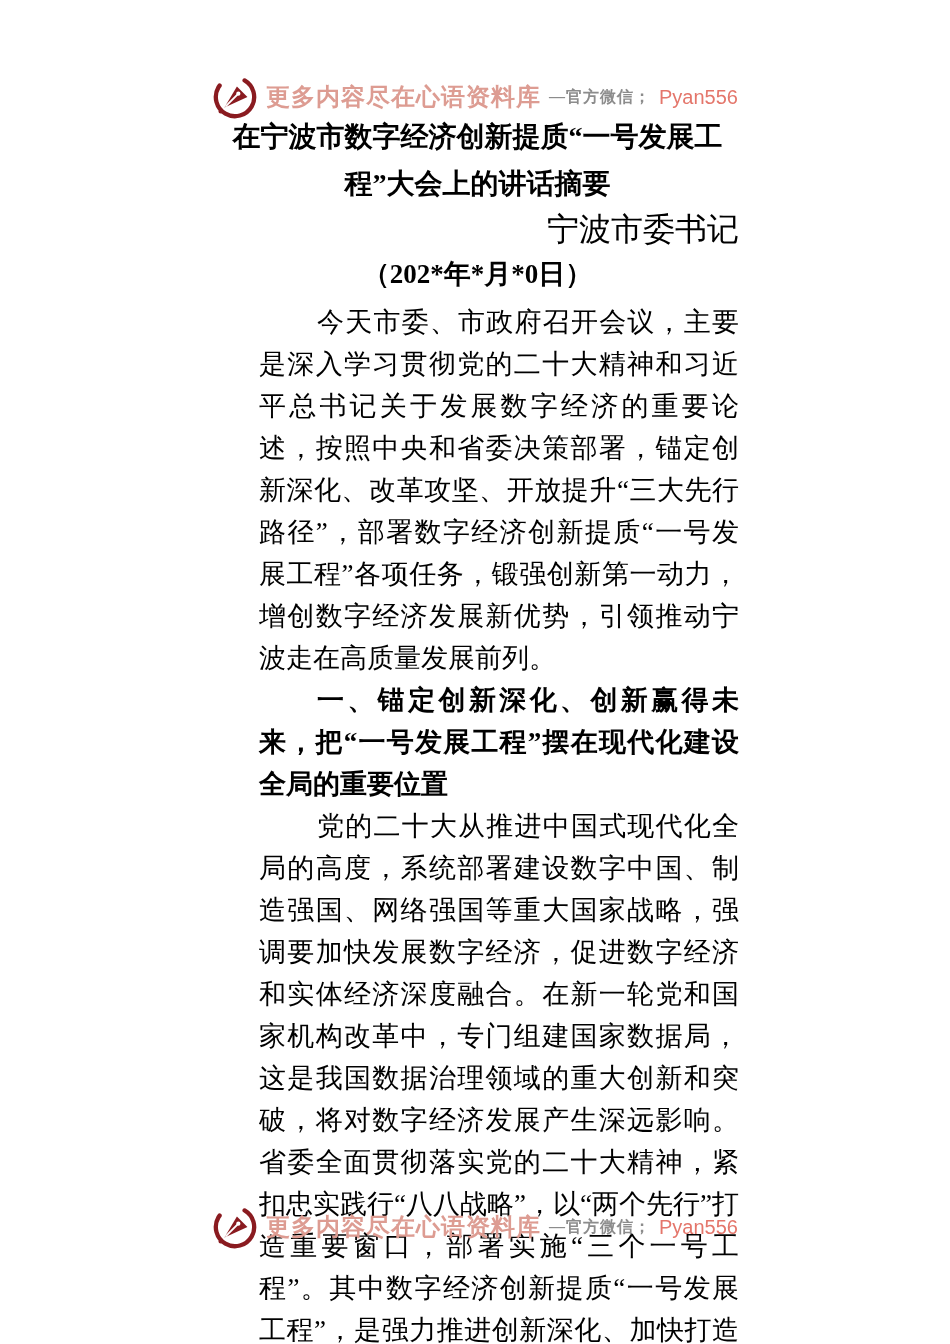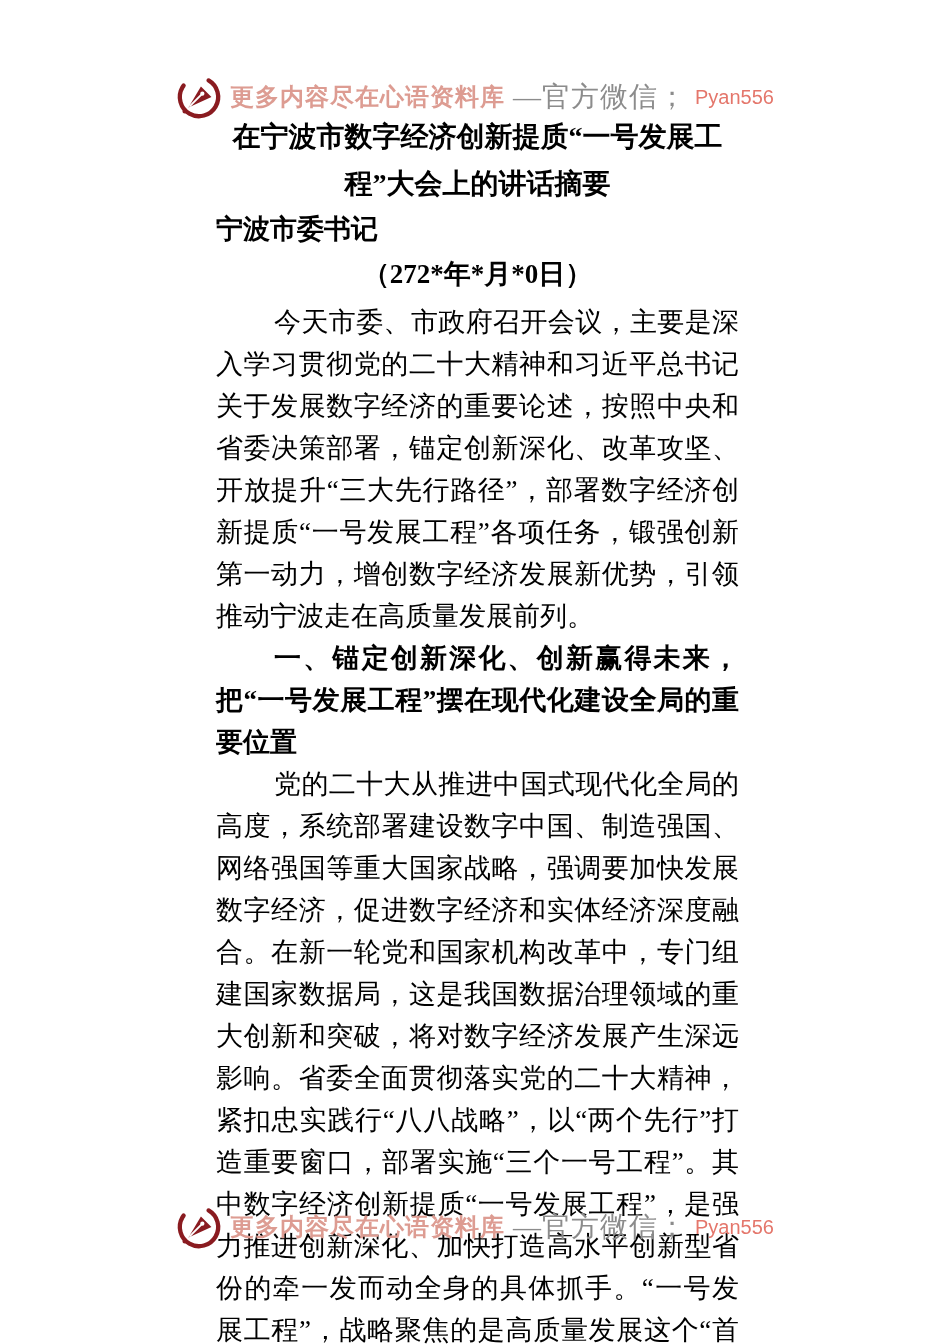--- a/index.html
+++ b/index.html
@@ -21,48 +21,49 @@
     display: flex;
     align-items: center;
     justify-content: center;
     gap: 8px;
     white-space: nowrap;
   }
   .watermark.header { top: 74px; }
   .watermark.footer { top: 1204px; }
   .wm-logo { width: 46px; height: 46px; display: inline-block; color: var(--wm-logo, #8a1b20); flex: 0 0 auto; }
   .wm-brand  { color: var(--wm-brand, #dd9c92); font-size: 24px; font-weight: 600; letter-spacing: 1px; }
-  .wm-sep    { color: var(--wm-separator, #8c8c8c); font-size: 28px; font-weight: 400; letter-spacing: 1px; }
+  .wm-sep    { color: var(--wm-separator, #8c8c8c); font-size: 16px; font-weight: 700; letter-spacing: 1px; }
   .wm-id     { color: var(--wm-id, #e4766b); font-size: 20px; font-family: "Liberation Sans", "DejaVu Sans", sans-serif; }
   .content { padding: 113px 135px 0 140px; }
   .doc-title {
     font-size: 28px;
     font-weight: 700;
     line-height: 47px;
     text-align: center;
   }
   .doc-author {
-    font-size: 27px;
-    font-weight: 700;
+    font-size: 32px;
+    font-weight: 400;
     line-height: 45px;
-    text-align: left;
+    text-align: right;
   }
   .doc-date {
     font-size: 27px;
     font-weight: 700;
     line-height: 44px;
     text-align: center;
   }
   .doc-body { margin-top: 5px; }
   .para {
     font-size: 27px;
     line-height: 42px;
     text-align: justify;
     text-indent: 2.15em;
     color: #000000;
+    margin-left: 43px;
   }
   .para.heading { font-weight: 700; }
 </style>
 </head>
 <body>
 
 <div class="page">
 
   <div class="watermark header">
     <span class="wm-logo">
@@ -75,21 +76,21 @@
       </svg>
     </span>
     <span class="wm-brand">更多内容尽在心语资料库</span>
     <span class="wm-sep">—官方微信；</span>
     <span class="wm-id">Pyan556</span>
   </div>
 
   <div class="content">
     <h1 class="doc-title">在宁波市数字经济创新提质“一号发展工程”大会上的讲话摘要</h1>
     <div class="doc-author">宁波市委书记</div>
-    <div class="doc-date">（272*年*月*0日）</div>
+    <div class="doc-date">（202*年*月*0日）</div>
 
     <div class="doc-body">
       <p class="para">今天市委、市政府召开会议，主要是深入学习贯彻党的二十大精神和习近平总书记关于发展数字经济的重要论述，按照中央和省委决策部署，锚定创新深化、改革攻坚、开放提升“三大先行路径”，部署数字经济创新提质“一号发展工程”各项任务，锻强创新第一动力，增创数字经济发展新优势，引领推动宁波走在高质量发展前列。</p>
       <p class="para heading">一、锚定创新深化、创新赢得未来，把“一号发展工程”摆在现代化建设全局的重要位置</p>
       <p class="para">党的二十大从推进中国式现代化全局的高度，系统部署建设数字中国、制造强国、网络强国等重大国家战略，强调要加快发展数字经济，促进数字经济和实体经济深度融合。在新一轮党和国家机构改革中，专门组建国家数据局，这是我国数据治理领域的重大创新和突破，将对数字经济发展产生深远影响。省委全面贯彻落实党的二十大精神，紧扣忠实践行“八八战略”，以“两个先行”打造重要窗口，部署实施“三个一号工程”。其中数字经济创新提质“一号发展工程”，是强力推进创新深化、加快打造高水平创新型省份的牵一发而动全身的具体抓手。“一号发展工程”，战略聚焦的是高质量发展这个“首要任务”，破题的关键是创新这个“第一动力”，具体的落脚是数字</p>
     </div>
   </div>
 
   <div class="watermark footer">
     <span class="wm-logo">

